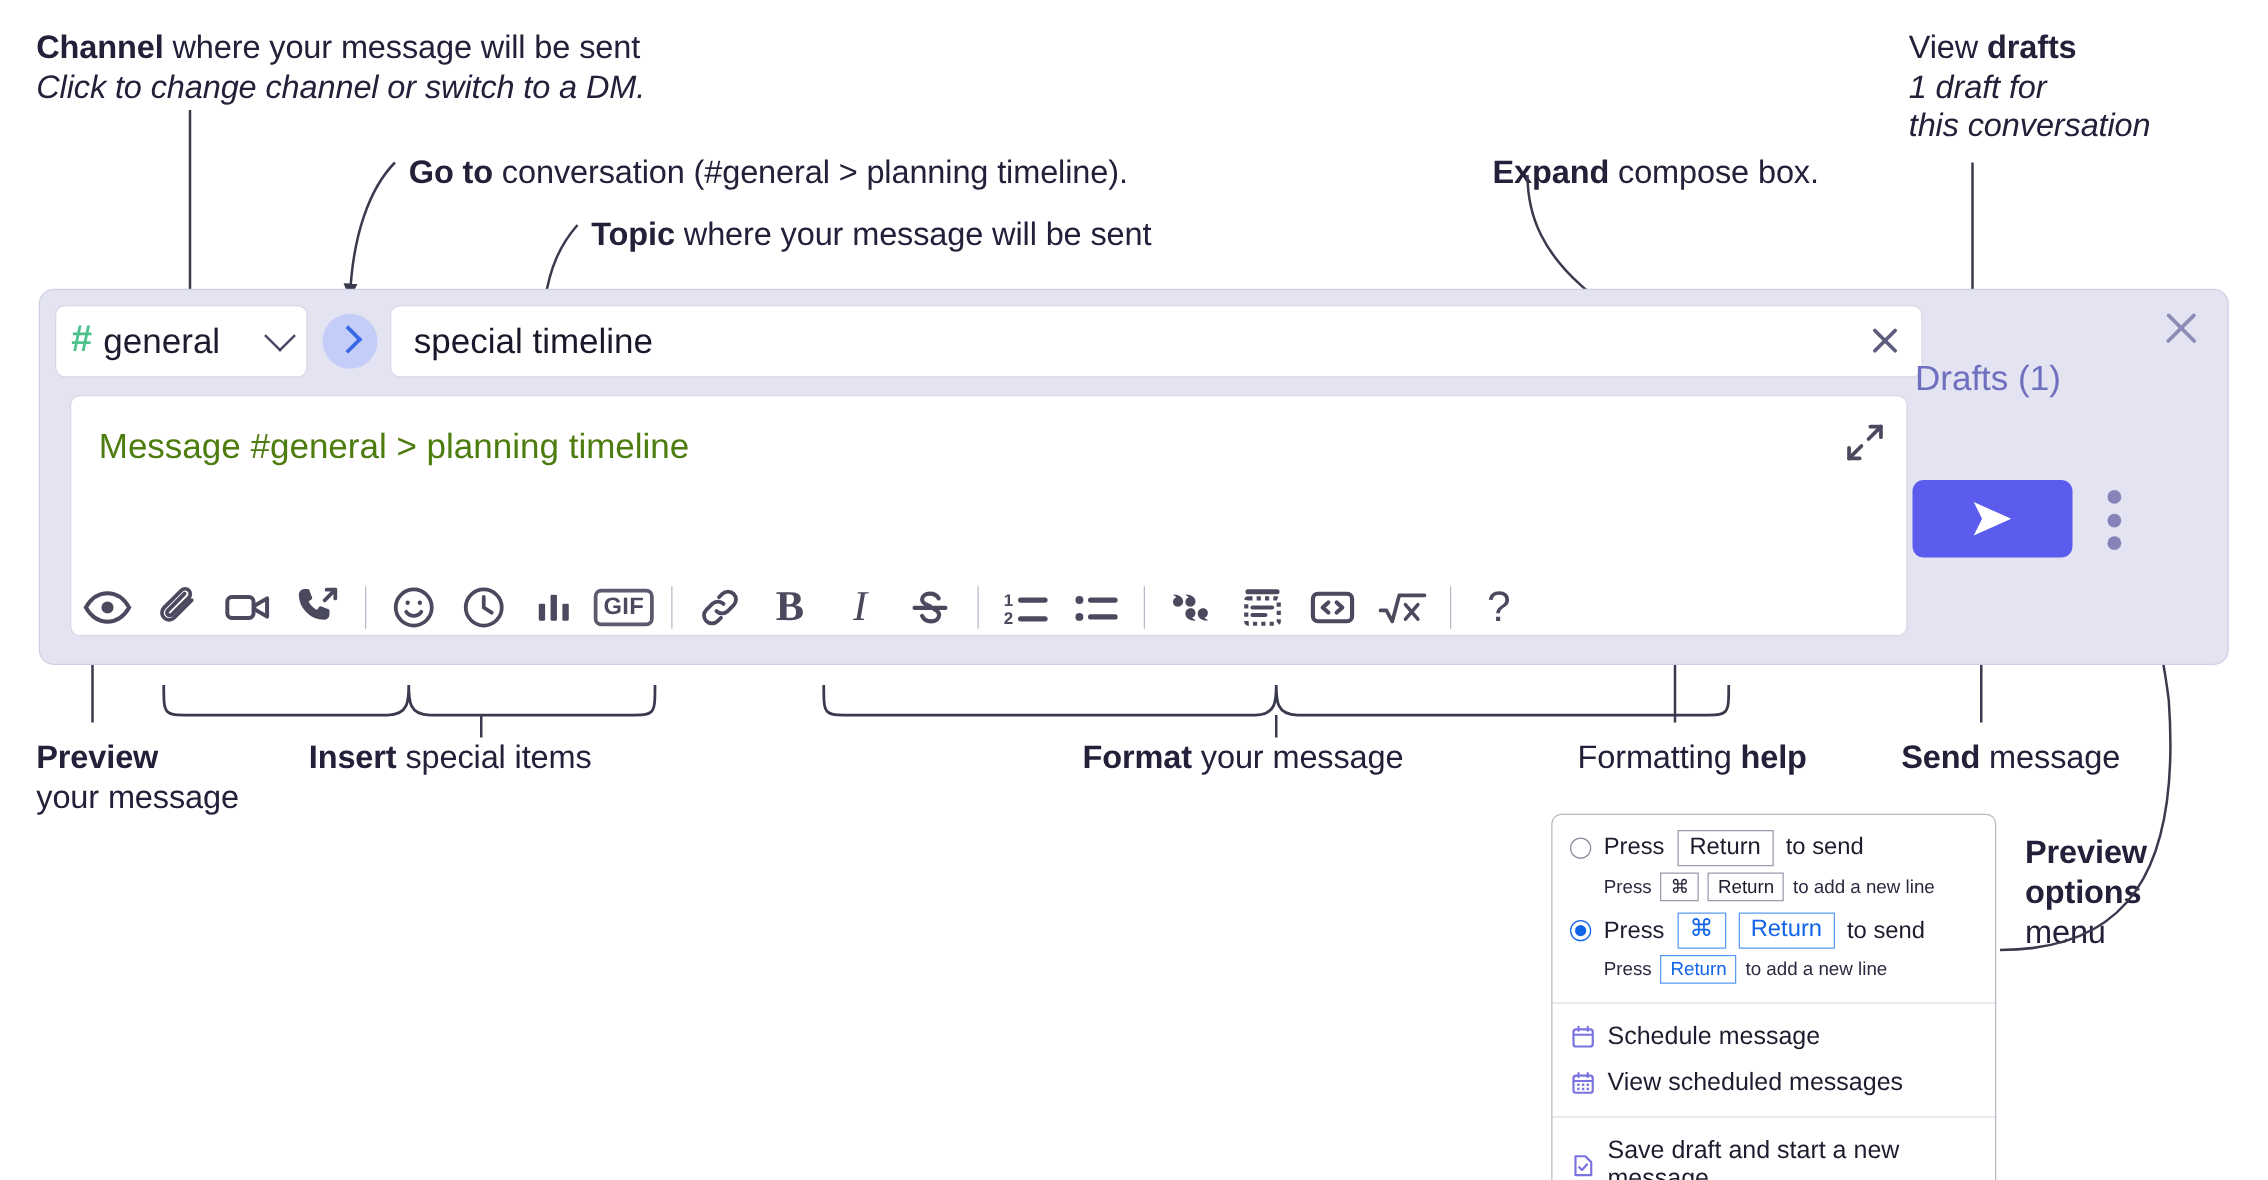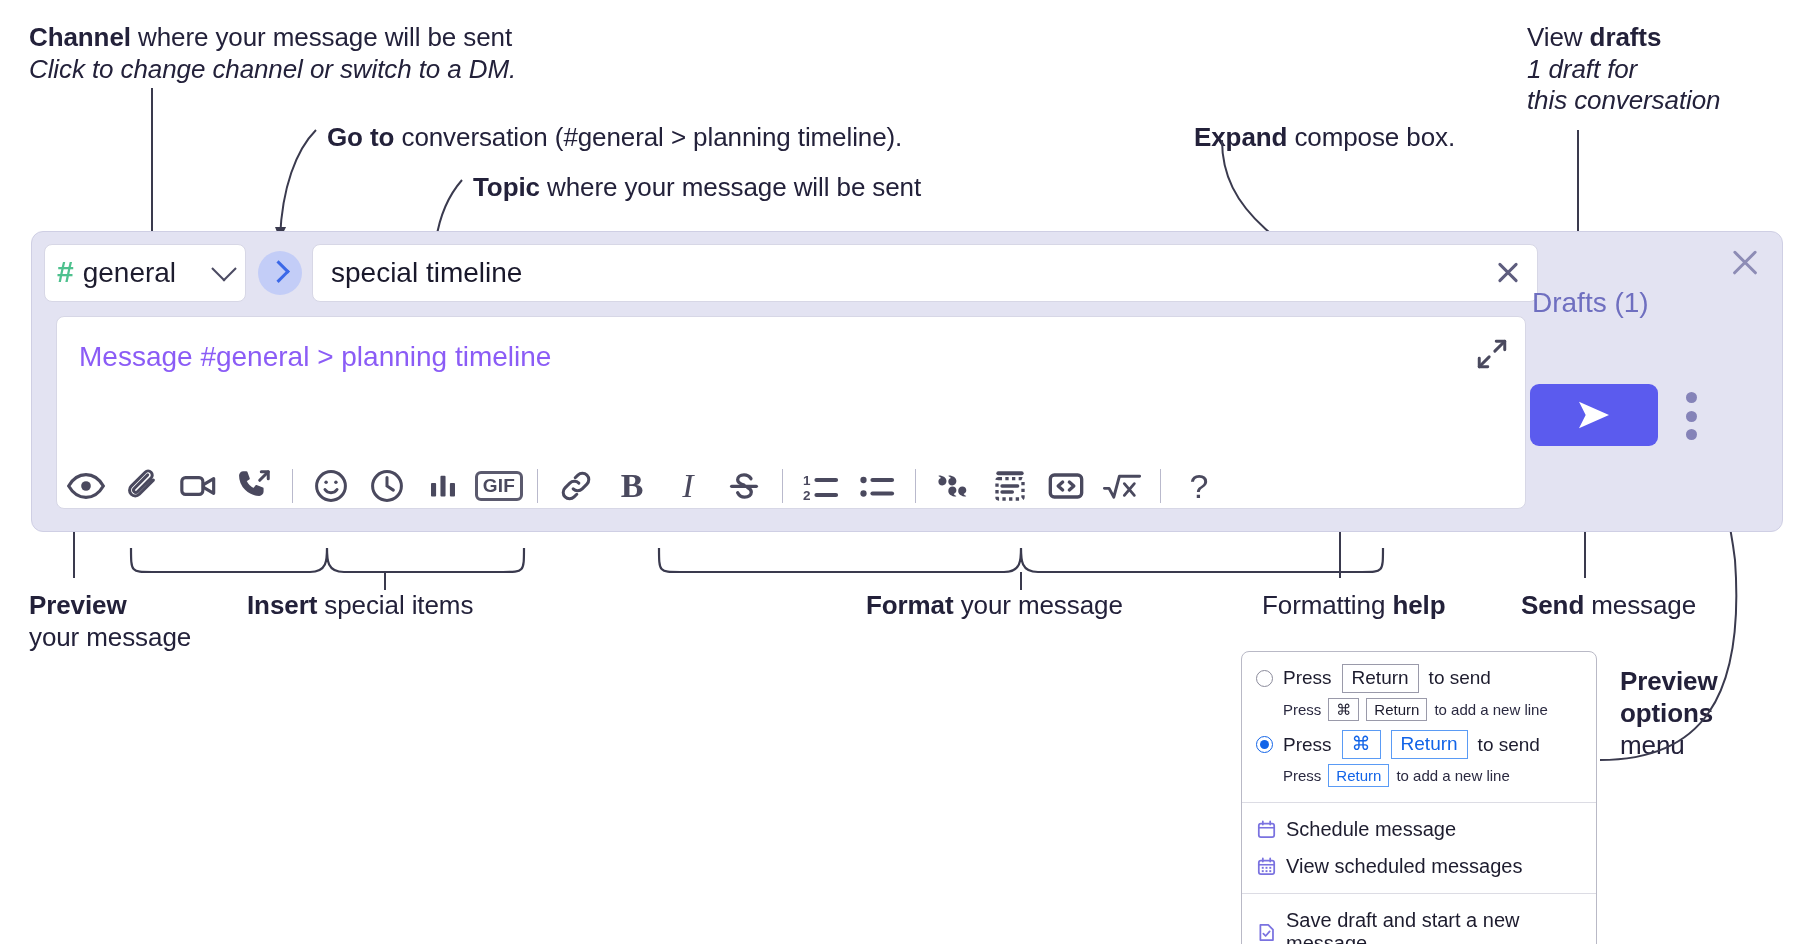--- a/index.html
+++ b/index.html
@@ -47,21 +47,21 @@
   .xicon:before,.xicon:after{content:"";position:absolute;left:2px;top:13px;width:26px;height:3px;
     background:#5e5d7e;border-radius:2px;}
   .xicon:before{transform:rotate(45deg);}
   .xicon:after{transform:rotate(-45deg);}
 
   
   #message-box{
     position:absolute;left:12px;top:72px;width:1470px;height:193px;
     background:#fff;border:1px solid #d7d7e6;border-radius:8px;box-sizing:border-box;
   }
-  #message-placeholder{position:absolute;left:22px;top:24px;font-size:28px;color:#8b5cf6;}
+  #message-placeholder{position:absolute;left:22px;top:24px;font-size:28px;color:#4d7c0f;}
   #expand-btn{position:absolute;right:16px;top:20px;width:34px;height:34px;cursor:pointer;}
   #expand-btn svg{display:block;}
 
   
   #toolbar{
     position:absolute;left:0;bottom:0;width:100%;height:70px;
     display:flex;align-items:center;padding-left:14px;box-sizing:border-box;gap:0;
   }
   .tb{width:56px;height:56px;display:flex;align-items:center;justify-content:center;cursor:pointer;flex:none;}
   .tb svg{display:block;}

